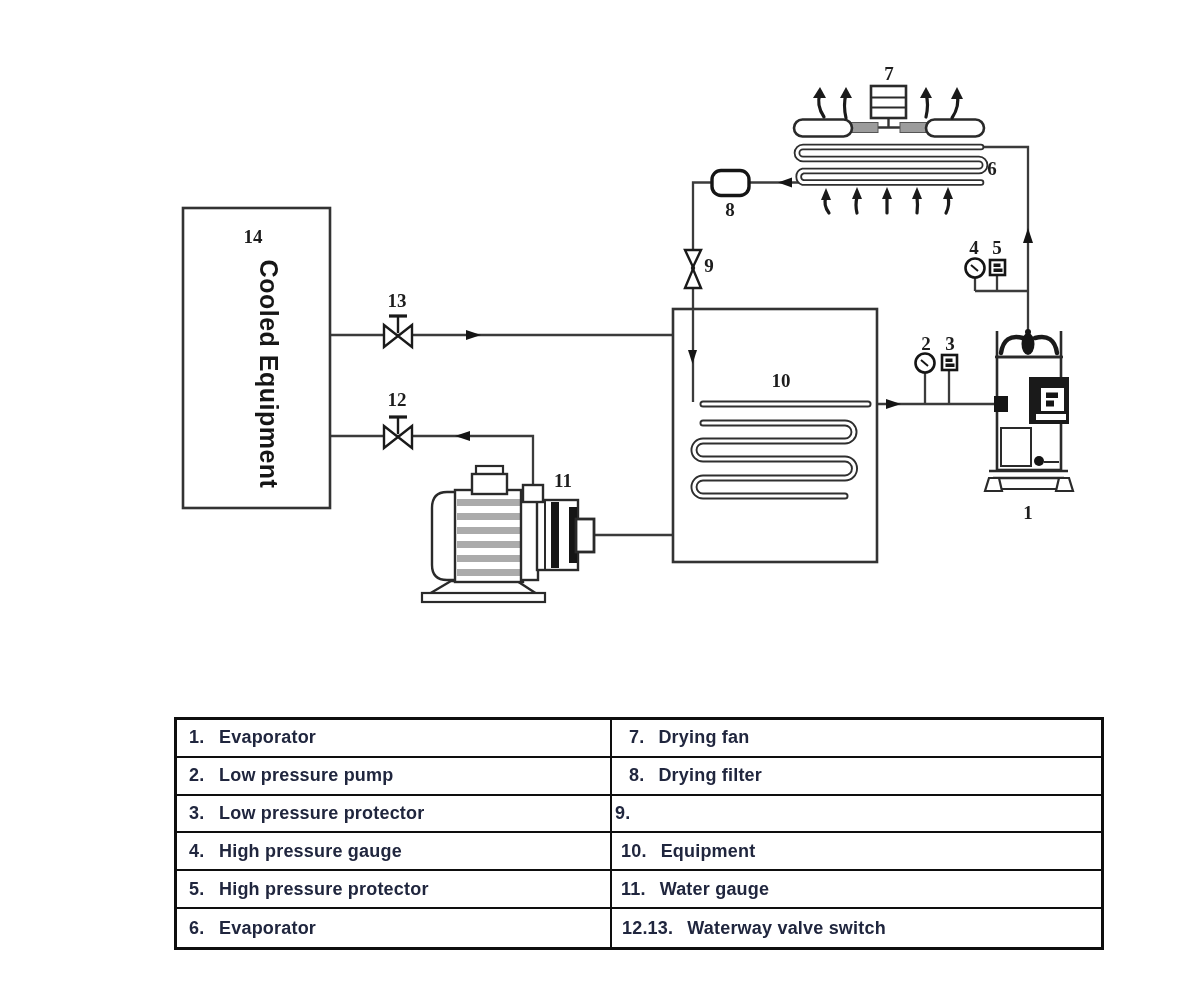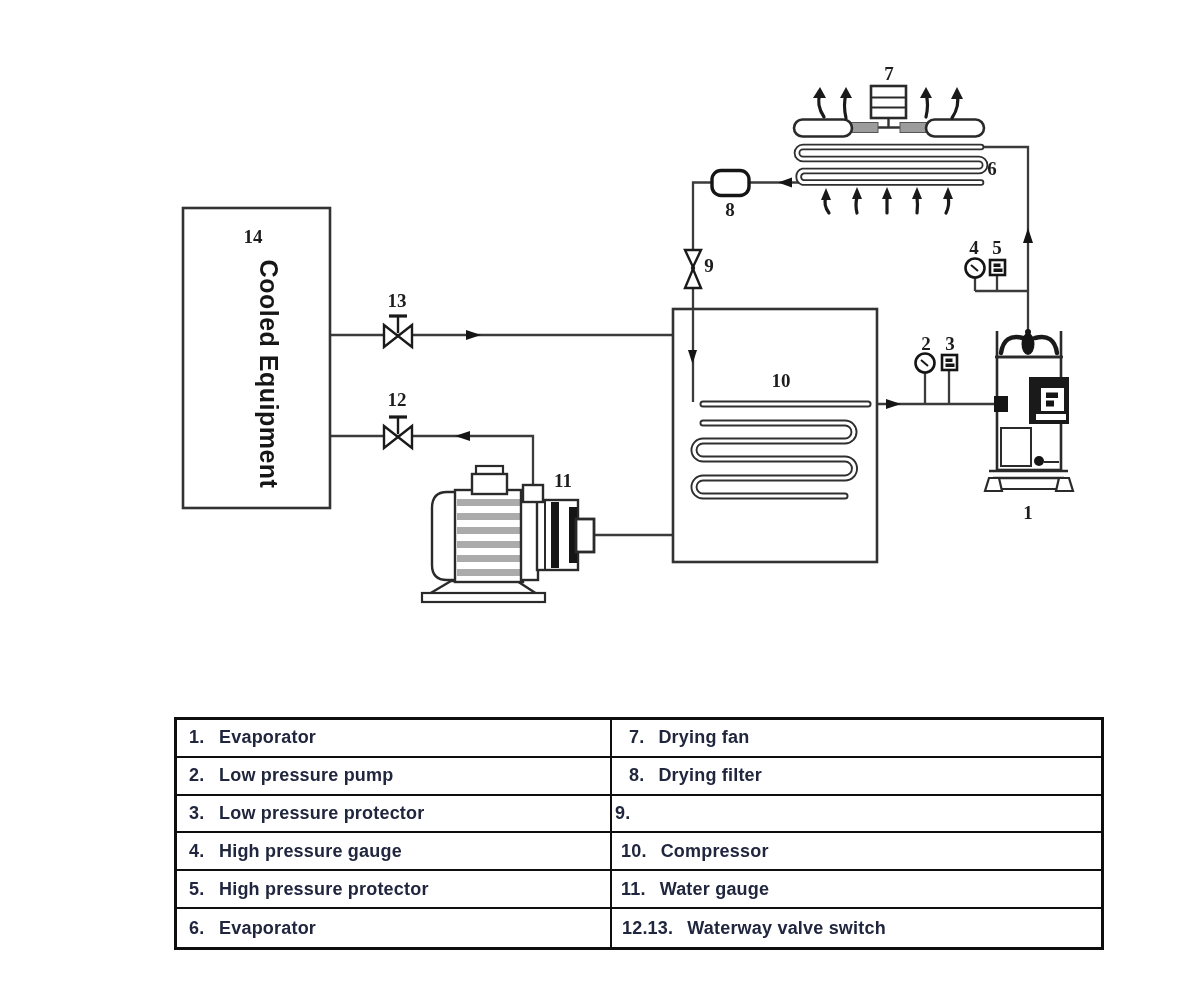--- a/index.html
+++ b/index.html
@@ -285,21 +285,21 @@
     </div>
     <div class="cell">
       <span class="num">8.</span>
       <span class="nm">Drying filter</span>
     </div>
     <div class="cell">
       <span class="num">9.</span>
     </div>
     <div class="cell">
       <span class="num">10.</span>
-      <span class="nm">Compressor</span>
+      <span class="nm">Equipment</span>
     </div>
     <div class="cell">
       <span class="num">11.</span>
       <span class="nm">Water gauge</span>
     </div>
     <div class="cell">
       <span class="num">12.13.</span>
       <span class="nm">Waterway valve switch</span>
     </div>
   </div>

